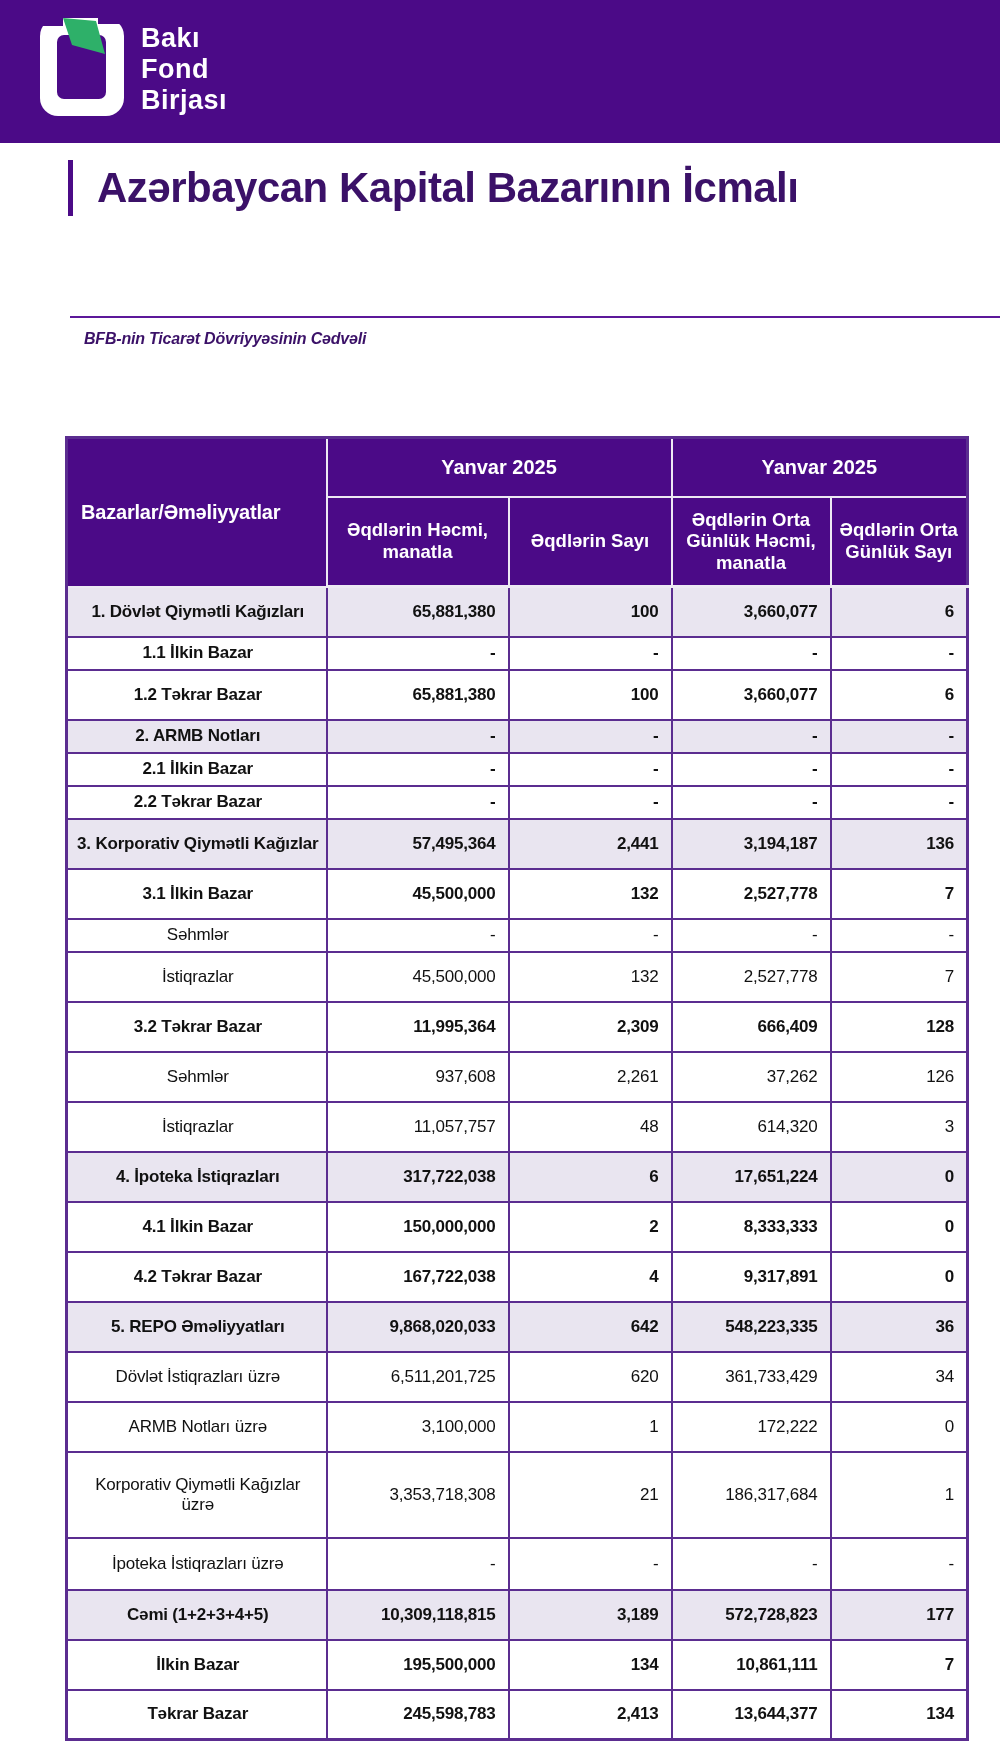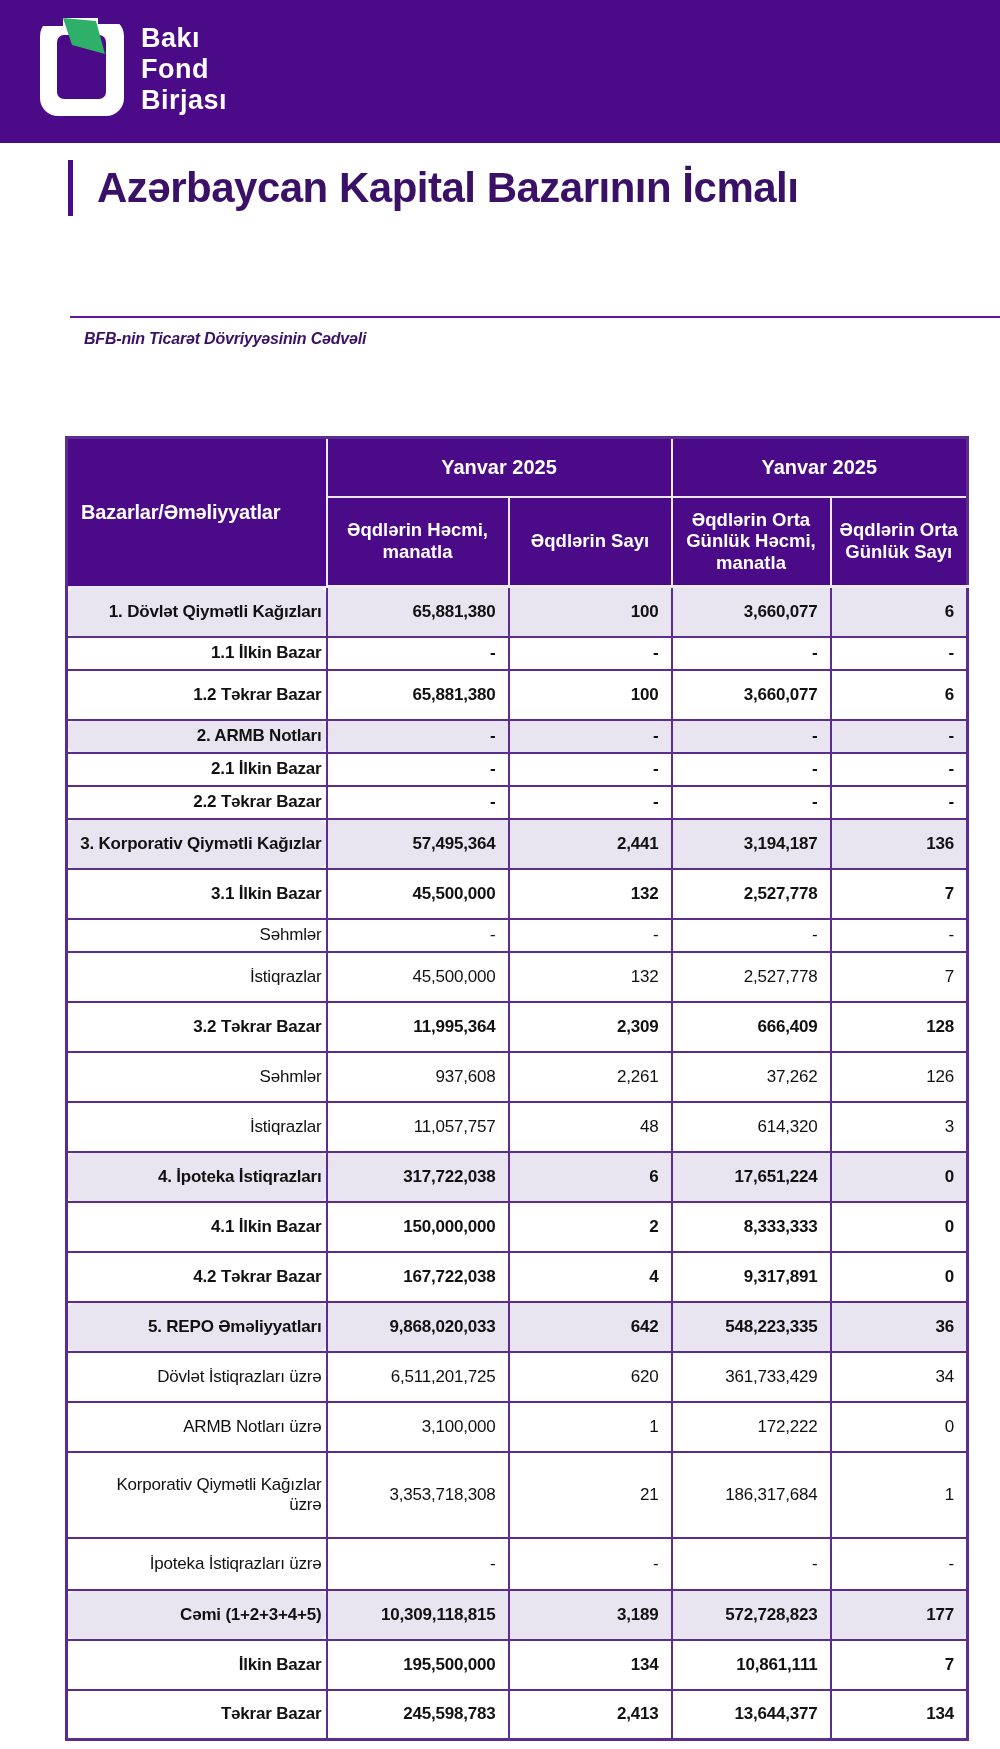--- a/index.html
+++ b/index.html
@@ -41,21 +41,21 @@
     border:2px solid var(--hdiv);vertical-align:middle;margin-left:44px;
   }
   thead tr.sub th{border-bottom:3px solid var(--hdiv);}
   th.corner{text-align:left;padding-left:13px;font-size:20px;letter-spacing:-.2px;}
   tr.period th{height:59px;font-size:20px;}
   tr.sub th{height:90px;font-size:18.5px;line-height:1.18;padding:0 2px;}
   tbody td{
     border:2px solid var(--border);font-size:17px;vertical-align:middle;
     background:#fff;letter-spacing:-.2px;
   }
-  tbody td.label{text-align:right;padding:2px 4px 2px 6px;white-space:pre;line-height:1.15;border-radius:9px;}
+  tbody td.label{text-align:center;padding:2px 4px 2px 6px;white-space:pre;line-height:1.15;}
   tbody td.val{text-align:right;padding-right:12px;}
   tbody tr.bold td{font-weight:bold;}
   tbody tr.shaded td{background:var(--shade);}
   tr.h-s td{height:33px;} tr.h-sm td{height:52px;} tr.h-m td{height:50px;} tr.h-l td{height:86px;}
 </style>
 </head>
 <body>
 
 <header class="banner">
   <svg class="logo" viewBox="0 0 84 98" aria-hidden="true">

